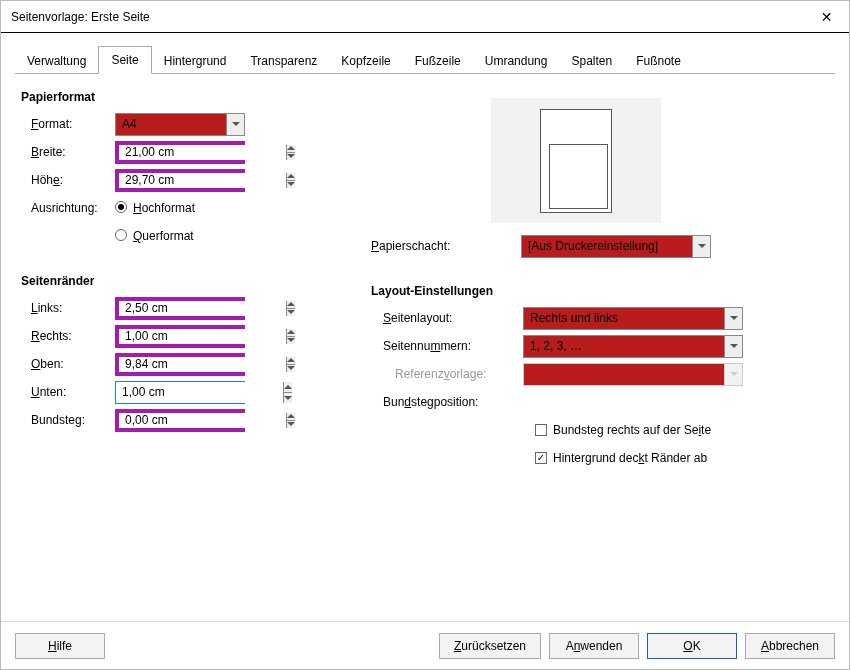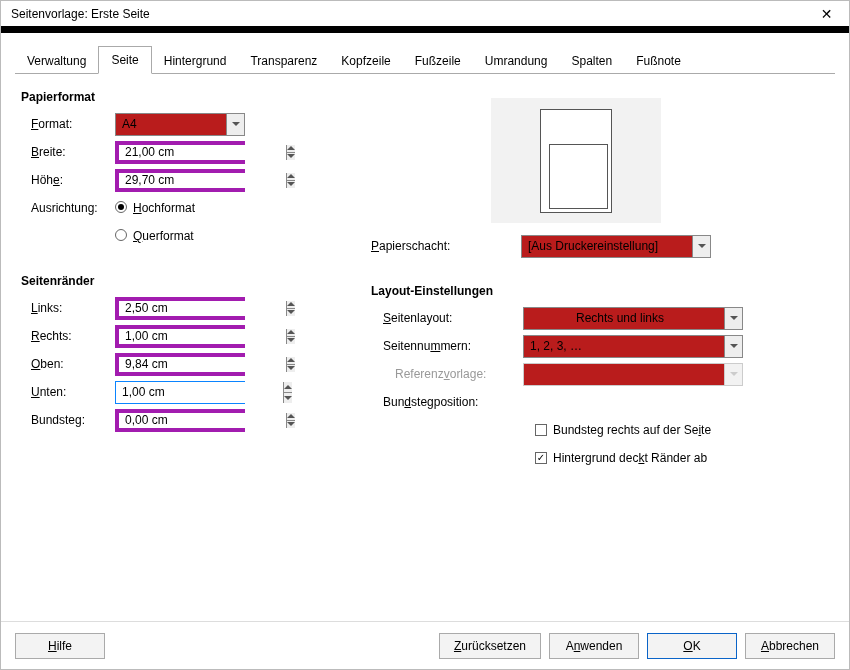--- a/index.html
+++ b/index.html
@@ -13,21 +13,21 @@
     height: 670px;
     border: 1px solid #bbb;
     position: relative;
     overflow: hidden;
   }
   .titlebar {
     height: 32px;
     display: flex;
     align-items: center;
     padding: 0 0 0 10px;
-    border-bottom: 7px solid #000000;
+    border-bottom: 1px solid #000000;
   }
   .titlebar .title { flex: 1; }
   .titlebar .close {
     width: 45px;
     height: 32px;
     display: flex;
     align-items: center;
     justify-content: center;
     font-size: 14px;
   }
@@ -391,21 +391,21 @@
             <div class="dd-arrow"></div>
           </div>
       </div>
     </div>
 
     <div style="height:18px;"></div>
     <div class="section-title">Layout-Einstellungen</div>
 
     <div class="row">
       <div style="width:152px;padding-left:12px;"><u>S</u>eitenlayout:</div>
-      <div class="dropdown" style="width:220px;padding-left:46px;">
+      <div class="dropdown" style="width:220px;">
         <div class="dd-text">Rechts und links</div>
         <div class="dd-btn">
             <div class="dd-arrow"></div>
           </div>
       </div>
     </div>
 
     <div class="row">
       <div style="width:152px;padding-left:12px;">Seitennu<u>m</u>mern:</div>
       <div class="dropdown" style="width:220px;">

